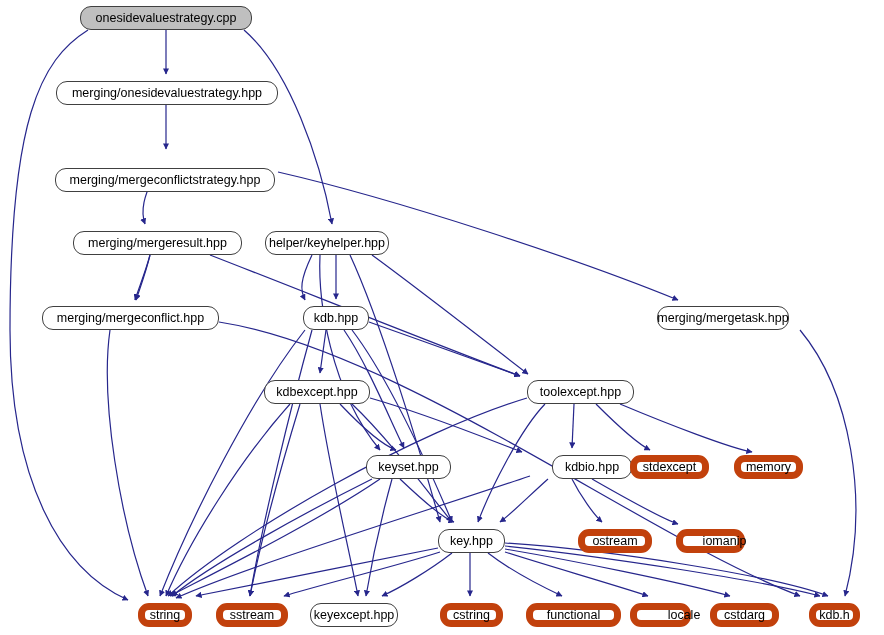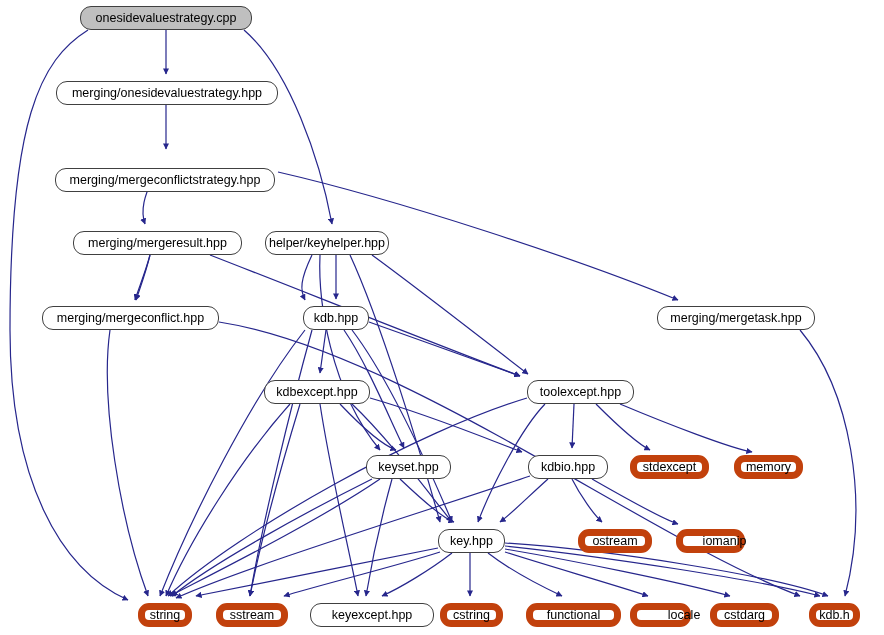--- a/index.html
+++ b/index.html
@@ -92,33 +92,33 @@
       </div>
       <div class="node hdr" style="left: 265px; top: 231px; width: 124px;">
         <span>helper/keyhelper.hpp</span>
       </div>
       <div class="node hdr" style="left: 42px; top: 306px; width: 177px;">
         <span>merging/mergeconflict.hpp</span>
       </div>
       <div class="node hdr" style="left: 303px; top: 306px; width: 66px;">
         <span>kdb.hpp</span>
       </div>
-      <div class="node hdr" style="left: 657px; top: 306px; width: 158px;">
+      <div class="node hdr" style="left: 657px; top: 306px; width: 132px;">
         <span>merging/mergetask.hpp</span>
       </div>
       <div class="node hdr" style="left: 264px; top: 380px; width: 106px;">
         <span>kdbexcept.hpp</span>
       </div>
       <div class="node hdr" style="left: 527px; top: 380px; width: 107px;">
         <span>toolexcept.hpp</span>
       </div>
       <div class="node hdr" style="left: 366px; top: 455px; width: 85px;">
         <span>keyset.hpp</span>
       </div>
-      <div class="node hdr" style="left: 528px; top: 455px; width: 80px;">
+      <div class="node hdr" style="left: 552px; top: 455px; width: 80px;">
         <span>kdbio.hpp</span>
       </div>
       <div class="node plain" style="left: 630px; top: 455px; width: 79px;">
         <span>stdexcept</span>
       </div>
       <div class="node plain" style="left: 734px; top: 455px; width: 69px;">
         <span>memory</span>
       </div>
       <div class="node hdr" style="left: 438px; top: 529px; width: 67px;">
         <span>key.hpp</span>
@@ -128,21 +128,21 @@
       </div>
       <div class="node plain" style="left: 676px; top: 529px; width: 69px; padding-left: 28px;">
         <span>iomanip</span>
       </div>
       <div class="node plain" style="left: 138px; top: 603px; width: 54px;">
         <span>string</span>
       </div>
       <div class="node plain" style="left: 216px; top: 603px; width: 72px;">
         <span>sstream</span>
       </div>
-      <div class="node hdr" style="left: 310px; top: 603px; width: 124px;">
+      <div class="node hdr" style="left: 310px; top: 603px; width: 88px;">
         <span>keyexcept.hpp</span>
       </div>
       <div class="node plain" style="left: 440px; top: 603px; width: 63px;">
         <span>cstring</span>
       </div>
       <div class="node plain" style="left: 526px; top: 603px; width: 95px;">
         <span>functional</span>
       </div>
       <div class="node plain" style="left: 630px; top: 603px; width: 57px; padding-left: 47px;">
         <span>locale</span>

